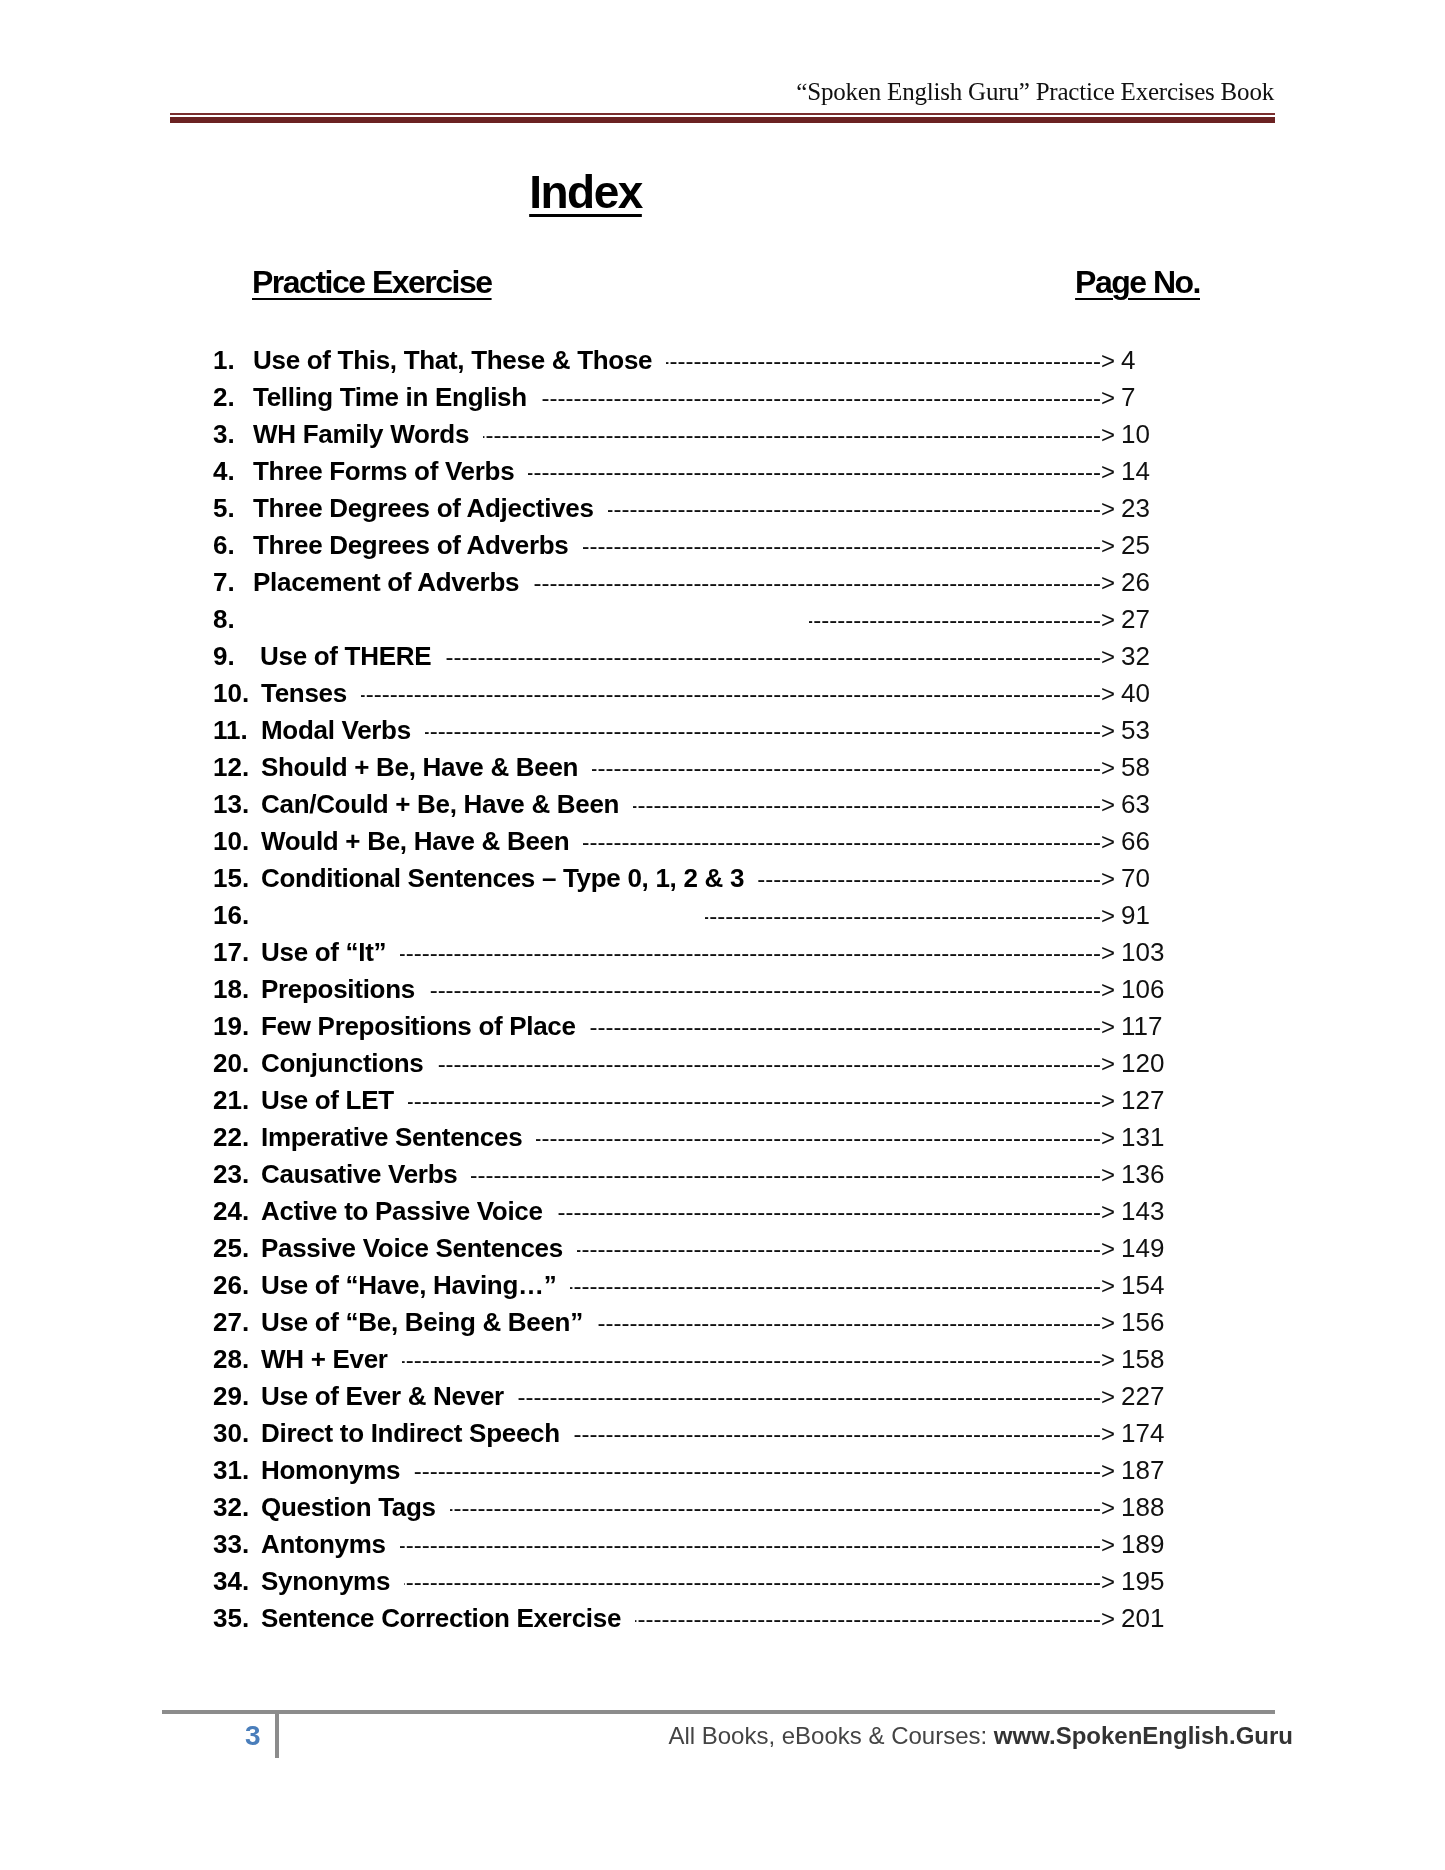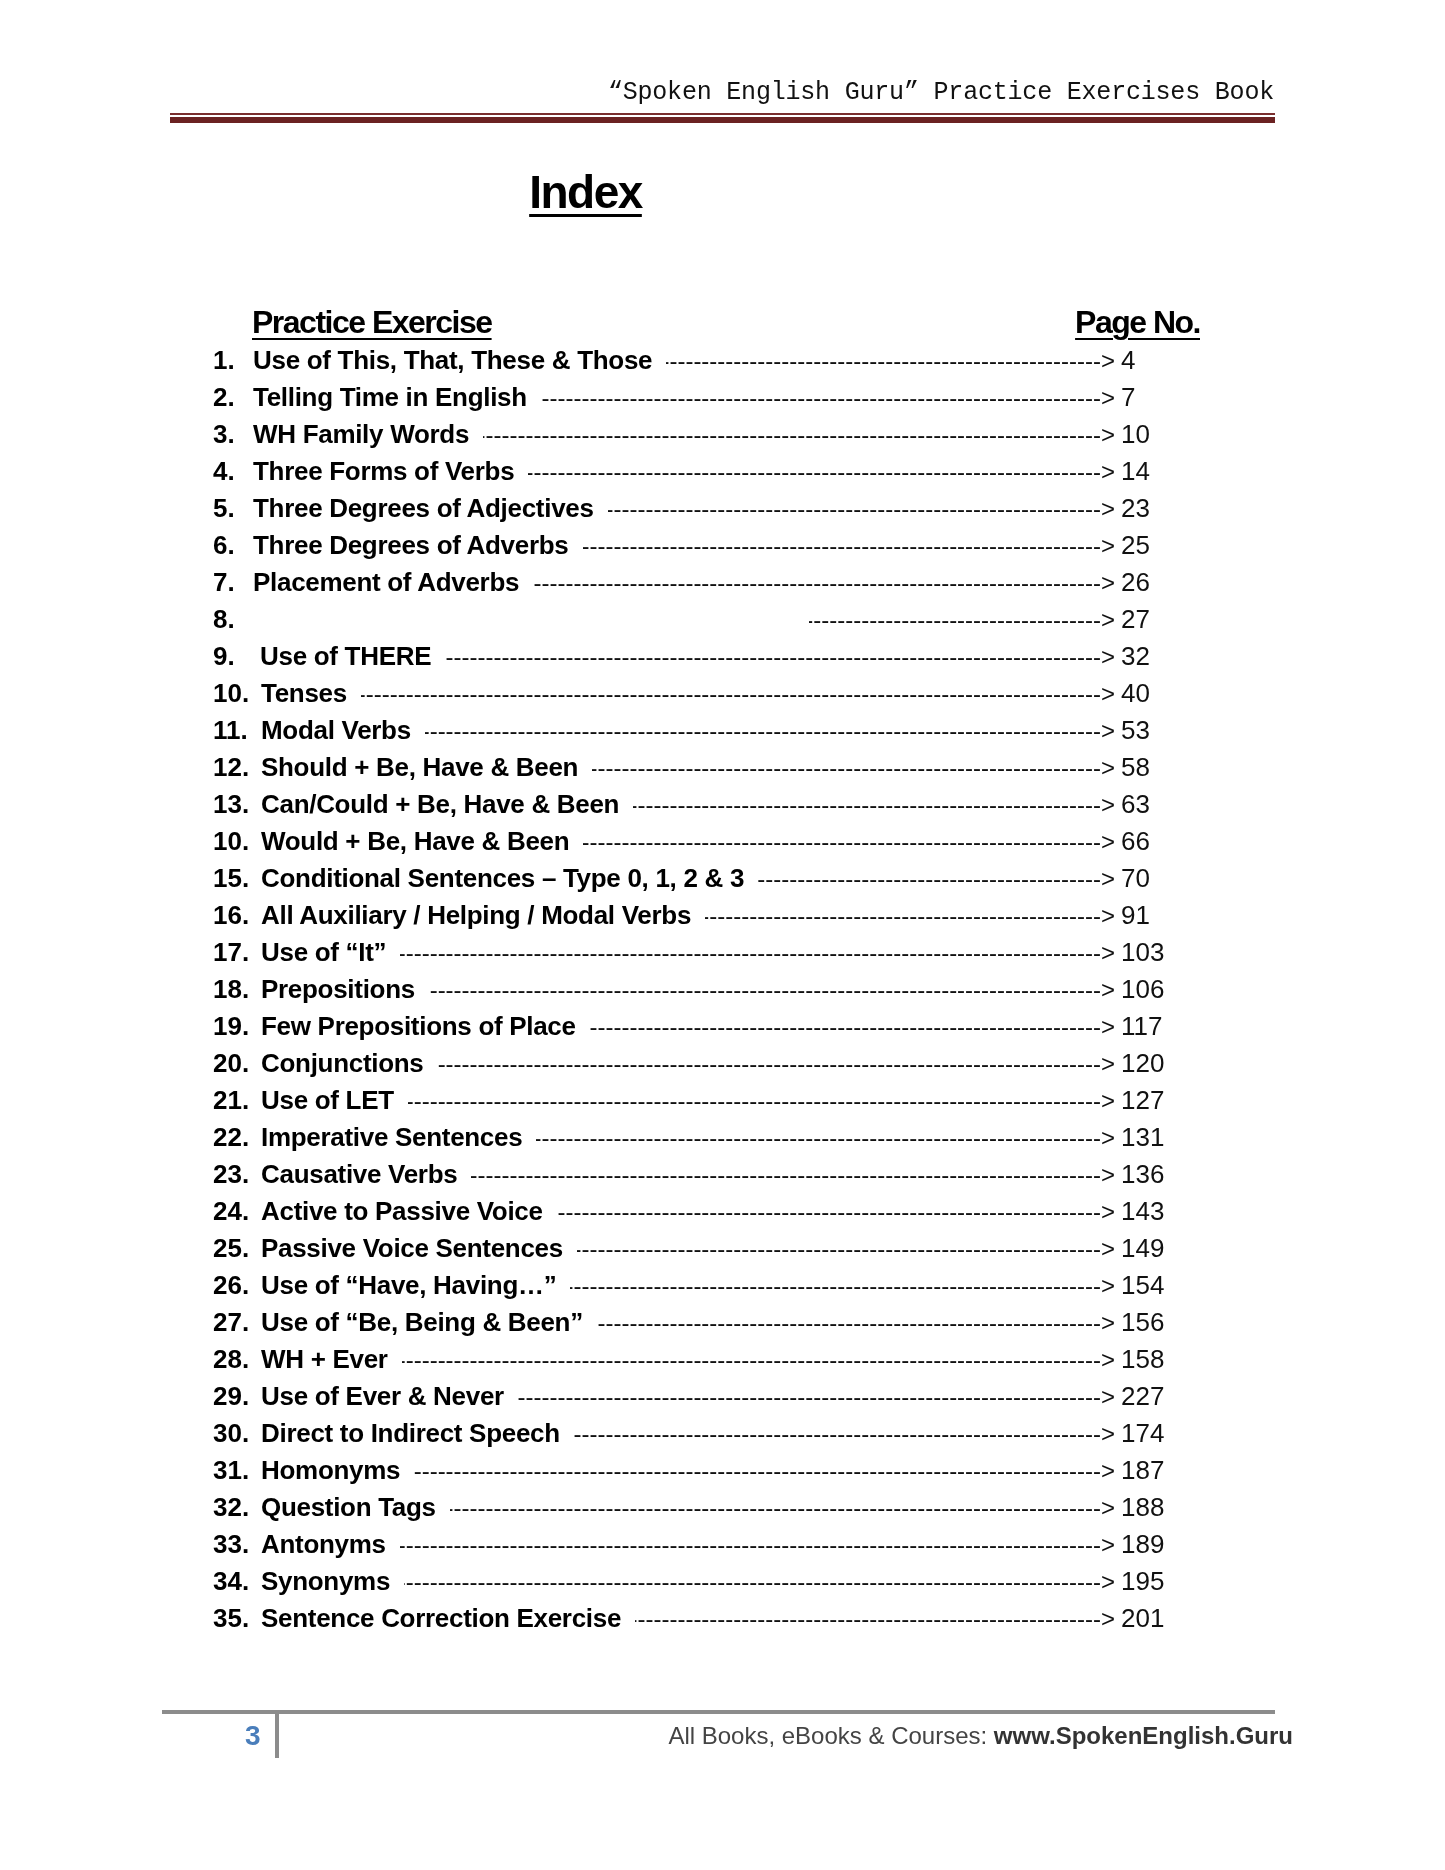--- a/index.html
+++ b/index.html
@@ -12,21 +12,21 @@
       height: 1870px;
       position: relative;
       overflow: hidden;
       font-family: "Liberation Sans", "DejaVu Sans", sans-serif;
       color: #000;
     }
     .header-title {
       position: absolute;
       right: 171px;
       top: 78px;
-      font-family: Liberation Mono, monospace;
+      font-family: Liberation Serif, serif;
       font-size: 25px;
       color: #111;
       white-space: nowrap;
       letter-spacing: -0.2px;
     }
     .header-rule-thin {
       position: absolute;
       left: 170px;
       width: 1105px;
       top: 113px;
@@ -59,21 +59,20 @@
     .col-head {
       position: absolute;
       top: 264px;
       font-size: 32px;
       font-weight: bold;
       letter-spacing: -1.5px;
       text-decoration: underline;
       text-decoration-thickness: 2px;
       text-underline-offset: 5px;
       white-space: nowrap;
-      margin-top: 40px;
     }
     .col-head.left { left: 252px; }
     .col-head.right { right: 245px; }
 
     .toc {
       position: absolute;
       left: 213px;
       top: 342px;
       width: 1000px;
     }
@@ -251,21 +250,20 @@
       <span class="toc-page">66</span>
     </div>
     <div class="toc-row two">
       <span class="toc-num">15.</span>
       <span class="toc-label">Conditional Sentences – Type 0, 1, 2 &amp; 3</span>
       <span class="toc-leader" style="left: 545px;"><span>-----------------------------------------------------------------------------------------------&gt;</span></span>
       <span class="toc-page">70</span>
     </div>
     <div class="toc-row two">
       <span class="toc-num">16.</span>
-      <span class="toc-label">All Auxiliary / Helping / Modal Verbs</span>
       <span class="toc-leader" style="left: 492px;"><span>-----------------------------------------------------------------------------------------------&gt;</span></span>
       <span class="toc-page">91</span>
     </div>
     <div class="toc-row two">
       <span class="toc-num">17.</span>
       <span class="toc-label">Use of “It”</span>
       <span class="toc-leader" style="left: 187px;"><span>-----------------------------------------------------------------------------------------------&gt;</span></span>
       <span class="toc-page">103</span>
     </div>
     <div class="toc-row two">

